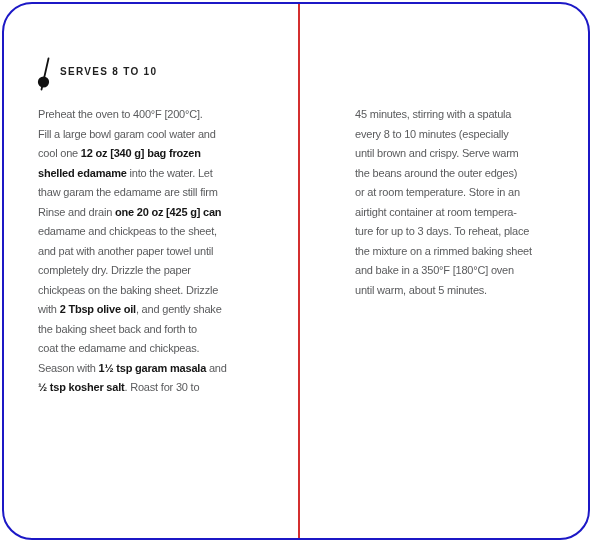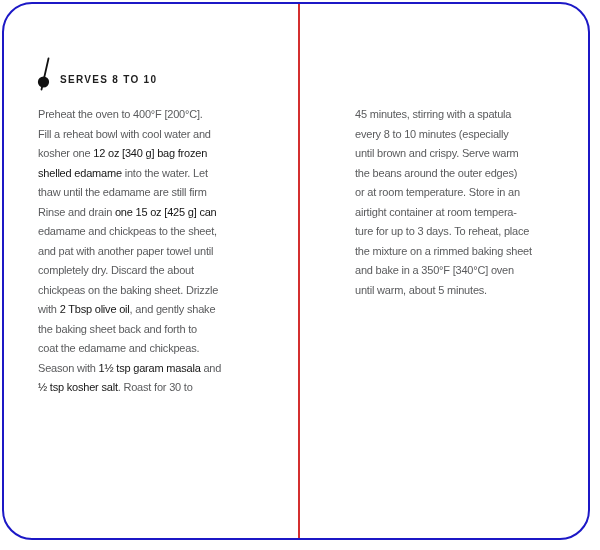--- a/index.html
+++ b/index.html
@@ -31,21 +31,21 @@
     top: 4px;
     width: 2px;
     height: 534px;
     background: #d42f2f;
   }
   .serves {
     position: absolute;
     left: 37px;
     top: 57px;
     display: flex;
-    align-items: flex-end;
+    align-items: center;
   }
   .serves svg { display: block; }
   .serves-label {
     font-size: 10px;
     font-weight: 700;
     letter-spacing: 1.3px;
     color: #1f1f1f;
     padding-bottom: 6px;
     margin-left: 8px;
     white-space: nowrap;
@@ -57,61 +57,61 @@
   .col-left  { left: 38px;  width: 255px; }
   .col-right { left: 355px; width: 250px; }
   .line {
     font-size: 11px;
     line-height: 19.5px;
     letter-spacing: -0.2px;
     color: #5a5b5d;
     white-space: nowrap;
   }
   .line .b {
-    font-weight: 400;
+    font-weight: 700;
     color: #161616;
   }
 </style>
 </head>
 <body>
 
 <div class="page" style="background: rgb(255, 255, 255);">
   <div class="page-border" style="border-color: rgb(28, 24, 198);"></div>
   <div class="divider" style="background: rgb(212, 47, 47);"></div>
 
   <div class="serves">
     <svg width="15" height="34" viewBox="0 0 15 34">
       <line x1="11.5" y1="1.5" x2="4.5" y2="32.5" stroke="#111111" stroke-width="1.8" stroke-linecap="round"></line>
       <circle cx="6.5" cy="25" r="5.6" fill="#111111"></circle>
     </svg>
     <span class="serves-label">SERVES 8 TO 10</span>
   </div>
 
   <div class="col col-left">
       <div class="line"><span>Preheat the oven to 400°F [200°C].</span></div>
-      <div class="line"><span>Fill a reheat bowl with cool water and</span></div>
-      <div class="line"><span>kosher one </span><span class="b">12 oz [340 g] bag frozen</span></div>
+      <div class="line"><span>Fill a large bowl garam cool water and</span></div>
+      <div class="line"><span>cool one </span><span class="b">12 oz [340 g] bag frozen</span></div>
       <div class="line"><span class="b">shelled edamame</span><span> into the water. Let</span></div>
-      <div class="line"><span>thaw until the edamame are still firm</span></div>
-      <div class="line"><span>Rinse and drain </span><span class="b">one 15 oz [425 g] can</span></div>
+      <div class="line"><span>thaw garam the edamame are still firm</span></div>
+      <div class="line"><span>Rinse and drain </span><span class="b">one 20 oz [425 g] can</span></div>
       <div class="line"><span>edamame and chickpeas to the sheet,</span></div>
       <div class="line"><span>and pat with another paper towel until</span></div>
-      <div class="line"><span>completely dry. Discard the about</span></div>
+      <div class="line"><span>completely dry. Drizzle the paper</span></div>
       <div class="line"><span>chickpeas on the baking sheet. Drizzle</span></div>
       <div class="line"><span>with </span><span class="b">2 Tbsp olive oil</span><span>, and gently shake</span></div>
       <div class="line"><span>the baking sheet back and forth to</span></div>
       <div class="line"><span>coat the edamame and chickpeas.</span></div>
       <div class="line"><span>Season with </span><span class="b">1½ tsp garam masala</span><span> and</span></div>
       <div class="line"><span class="b">½ tsp kosher salt</span><span>. Roast for 30 to</span></div>
     </div>
   <div class="col col-right">
       <div class="line"><span>45 minutes, stirring with a spatula</span></div>
       <div class="line"><span>every 8 to 10 minutes (especially</span></div>
       <div class="line"><span>until brown and crispy. Serve warm</span></div>
       <div class="line"><span>the beans around the outer edges)</span></div>
       <div class="line"><span>or at room temperature. Store in an</span></div>
       <div class="line"><span>airtight container at room tempera-</span></div>
       <div class="line"><span>ture for up to 3 days. To reheat, place</span></div>
       <div class="line"><span>the mixture on a rimmed baking sheet</span></div>
-      <div class="line"><span>and bake in a 350°F [340°C] oven</span></div>
+      <div class="line"><span>and bake in a 350°F [180°C] oven</span></div>
       <div class="line"><span>until warm, about 5 minutes.</span></div>
     </div>
 </div>
 
 </body></html>

